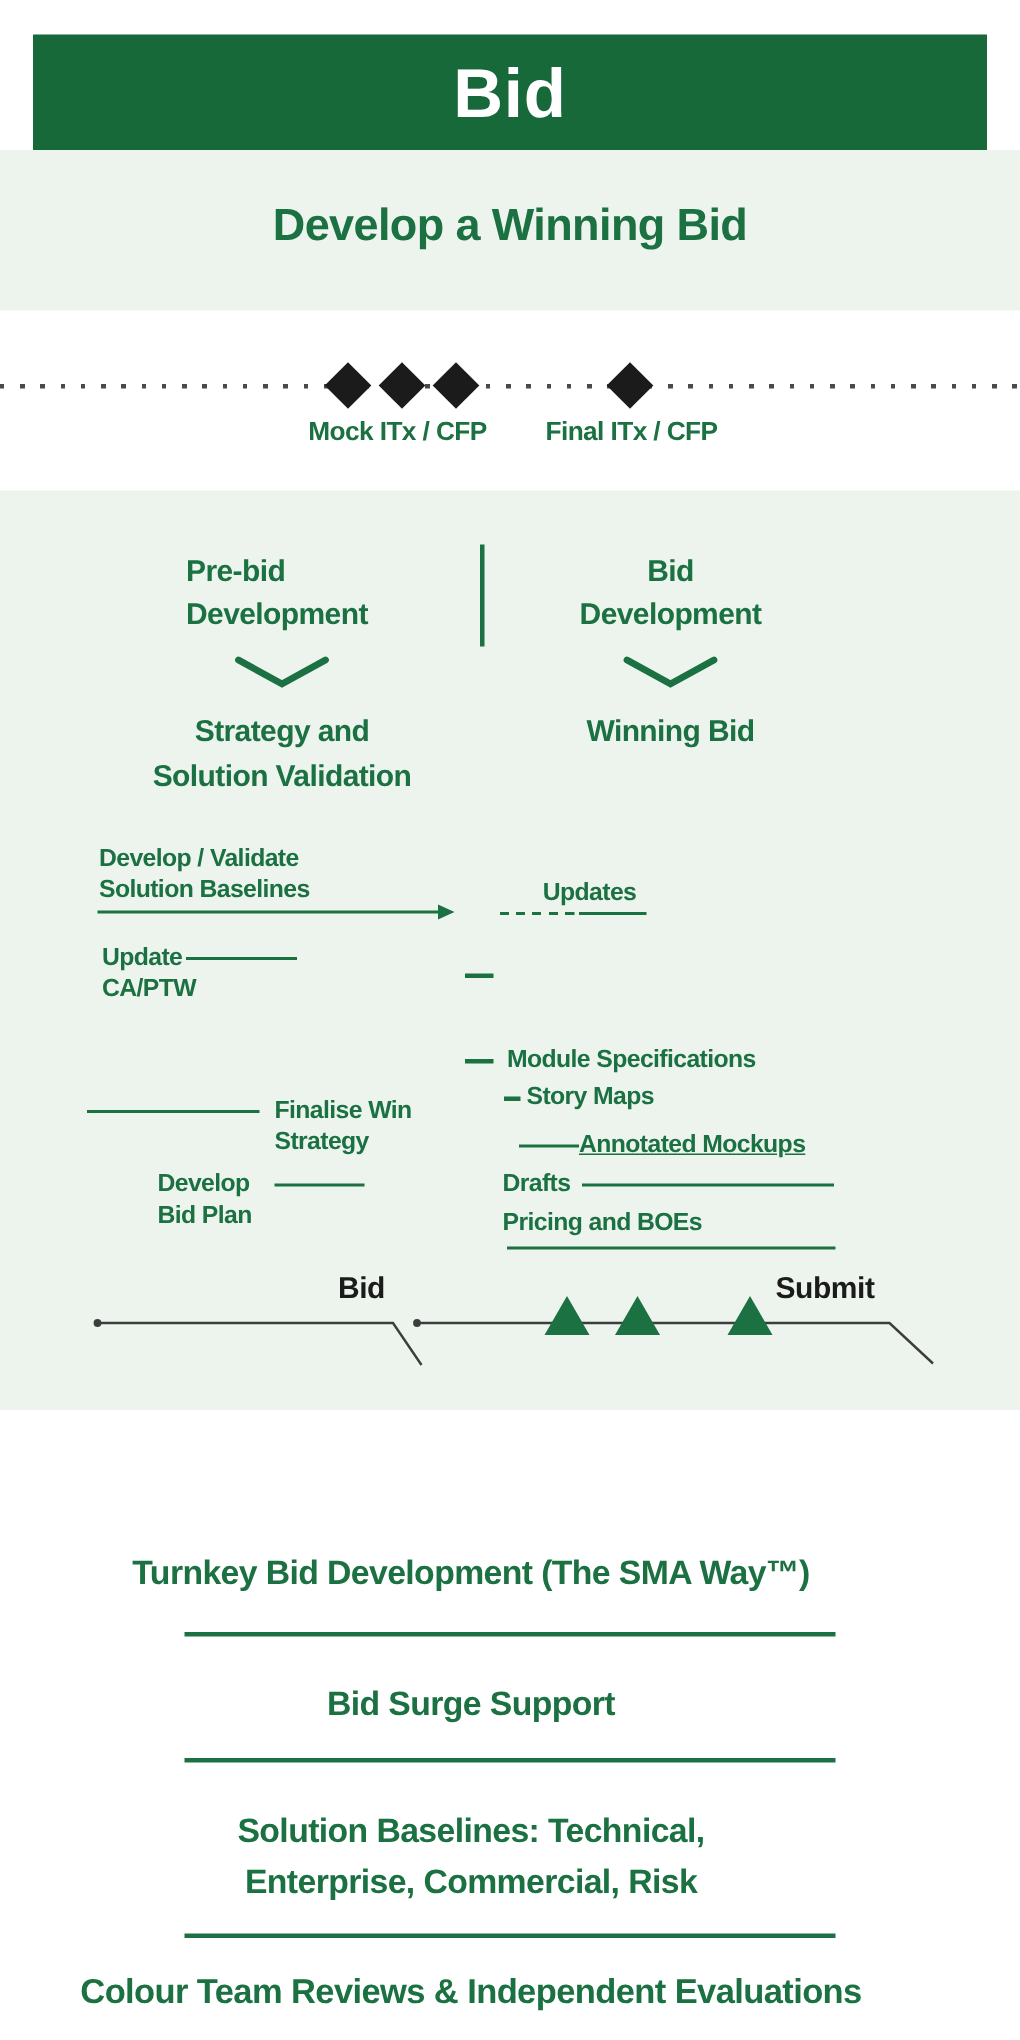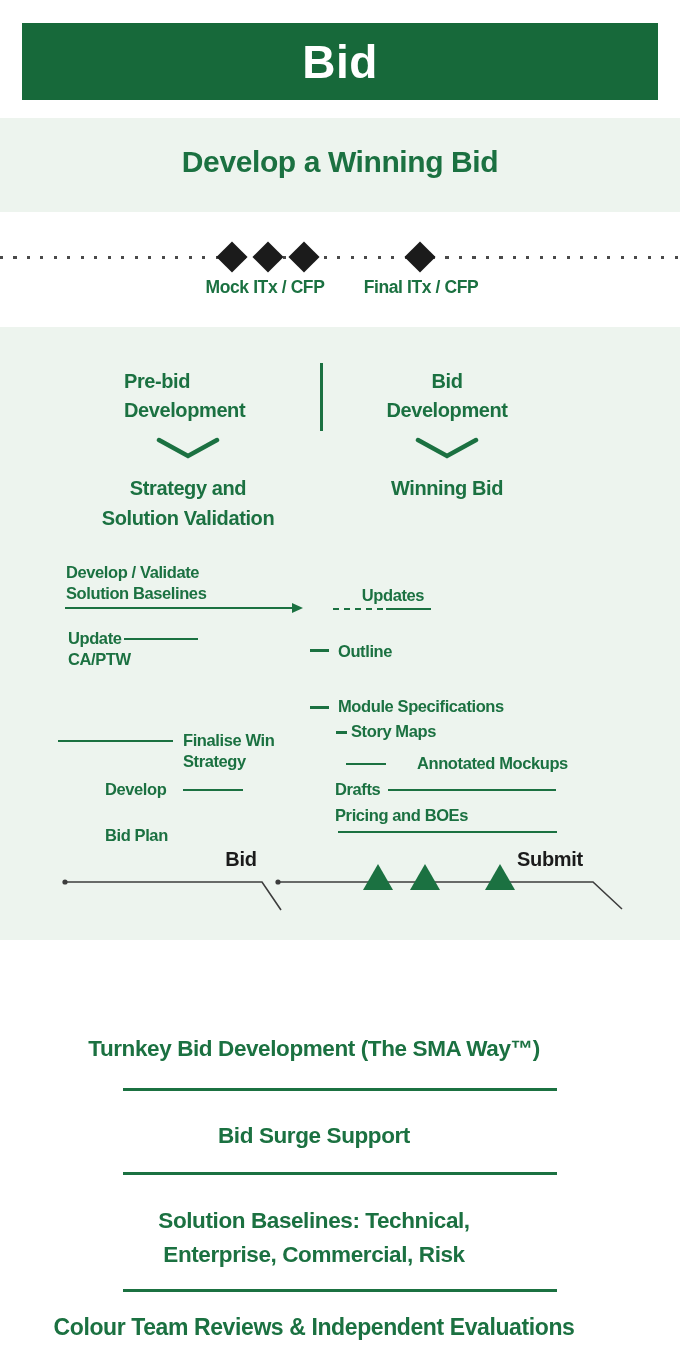--- a/index.html
+++ b/index.html
@@ -15,22 +15,22 @@
   .abs{position:absolute;}
   .green{color:var(--text-green);}
   .bold{font-weight:bold;letter-spacing:-0.4px;}
 
   
   .banner{left:22px;top:23px;width:636px;height:77px;background:var(--banner-green);
     display:flex;align-items:center;justify-content:center;}
   .banner-title{color:#ffffff;font-size:46px;font-weight:bold;letter-spacing:0.5px;}
 
   
-  .subtitle-band{left:0;top:100px;width:680px;height:94px;background:var(--panel-bg);
-    display:flex;align-items:center;justify-content:center;padding-bottom:6px;margin-top:18px;}
+  .subtitle-band{left:0;top:100px;width:680px;height:107px;background:var(--panel-bg);
+    display:flex;align-items:center;justify-content:center;padding-bottom:6px;}
   .subtitle{font-size:30px;}
 
   
   .dotline{left:0;top:256px;width:680px;height:3px;
     background:repeating-linear-gradient(to right,#4a4a4a 0 3px,transparent 3px 13.5px);}
   .diamond{width:22px;height:22px;background:var(--ink-black);transform:rotate(45deg);top:246px;}
   .milestone-label{top:277px;width:150px;text-align:center;font-size:17.5px;}
 
   
   .panel{left:0;top:327px;width:680px;height:613px;background:var(--panel-bg);}
@@ -110,41 +110,40 @@
   <div class="abs gline" style="left:386px;top:281px;width:45px;"></div>
 
   <div class="abs green bold act" style="left:68px;top:301px;">
     <div>Update</div>
     <div>CA/PTW</div>
   </div>
   <div class="abs gline" style="left:124px;top:311px;width:74px;"></div>
 
   <div class="abs gline-thick" style="left:310px;top:322px;width:19px;"></div>
   <div class="abs green bold act" style="left:338px;top:311px;width:258px;line-height:26px;">
-    <div>Outline</div>
   </div>
 
   <div class="abs gline-thick" style="left:310px;top:379px;width:19px;"></div>
   <div class="abs green bold act" style="left:338px;top:369px;">Module Specifications</div>
 
   <div class="abs gline-thick" style="left:336px;top:404px;width:11px;"></div>
   <div class="abs green bold act" style="left:351px;top:394px;">Story Maps</div>
 
   <div class="abs gline" style="left:346px;top:436px;width:40px;"></div>
-  <div class="abs green bold act" style="left:417px;top:426px;">Annotated Mockups</div>
+  <div class="abs green bold act" style="left:386px;top:426px;text-decoration:underline;">Annotated Mockups</div>
 
   <div class="abs gline" style="left:58px;top:413px;width:115px;"></div>
   <div class="abs green bold act" style="left:183px;top:403px;">
     <div>Finalise Win</div>
     <div>Strategy</div>
   </div>
 
   <div class="abs green bold act" style="left:105px;top:452px;">Develop</div>
   <div class="abs gline" style="left:183px;top:462px;width:60px;"></div>
-  <div class="abs green bold act" style="left:105px;top:498px;">Bid Plan</div>
+  <div class="abs green bold act" style="left:105px;top:473px;">Bid Plan</div>
 
   <div class="abs green bold act" style="left:335px;top:452px;text-align:center;">Drafts</div>
   <div class="abs gline" style="left:388px;top:462px;width:168px;"></div>
 
   <div class="abs green bold act" style="left:335px;top:478px;">Pricing and BOEs</div>
   <div class="abs gline" style="left:338px;top:504px;width:219px;"></div>
 
   <div class="abs end-label" style="left:205px;top:521px;width:72px;">Bid</div>
   <div class="abs end-label" style="left:505px;top:521px;width:90px;">Submit</div>
 

